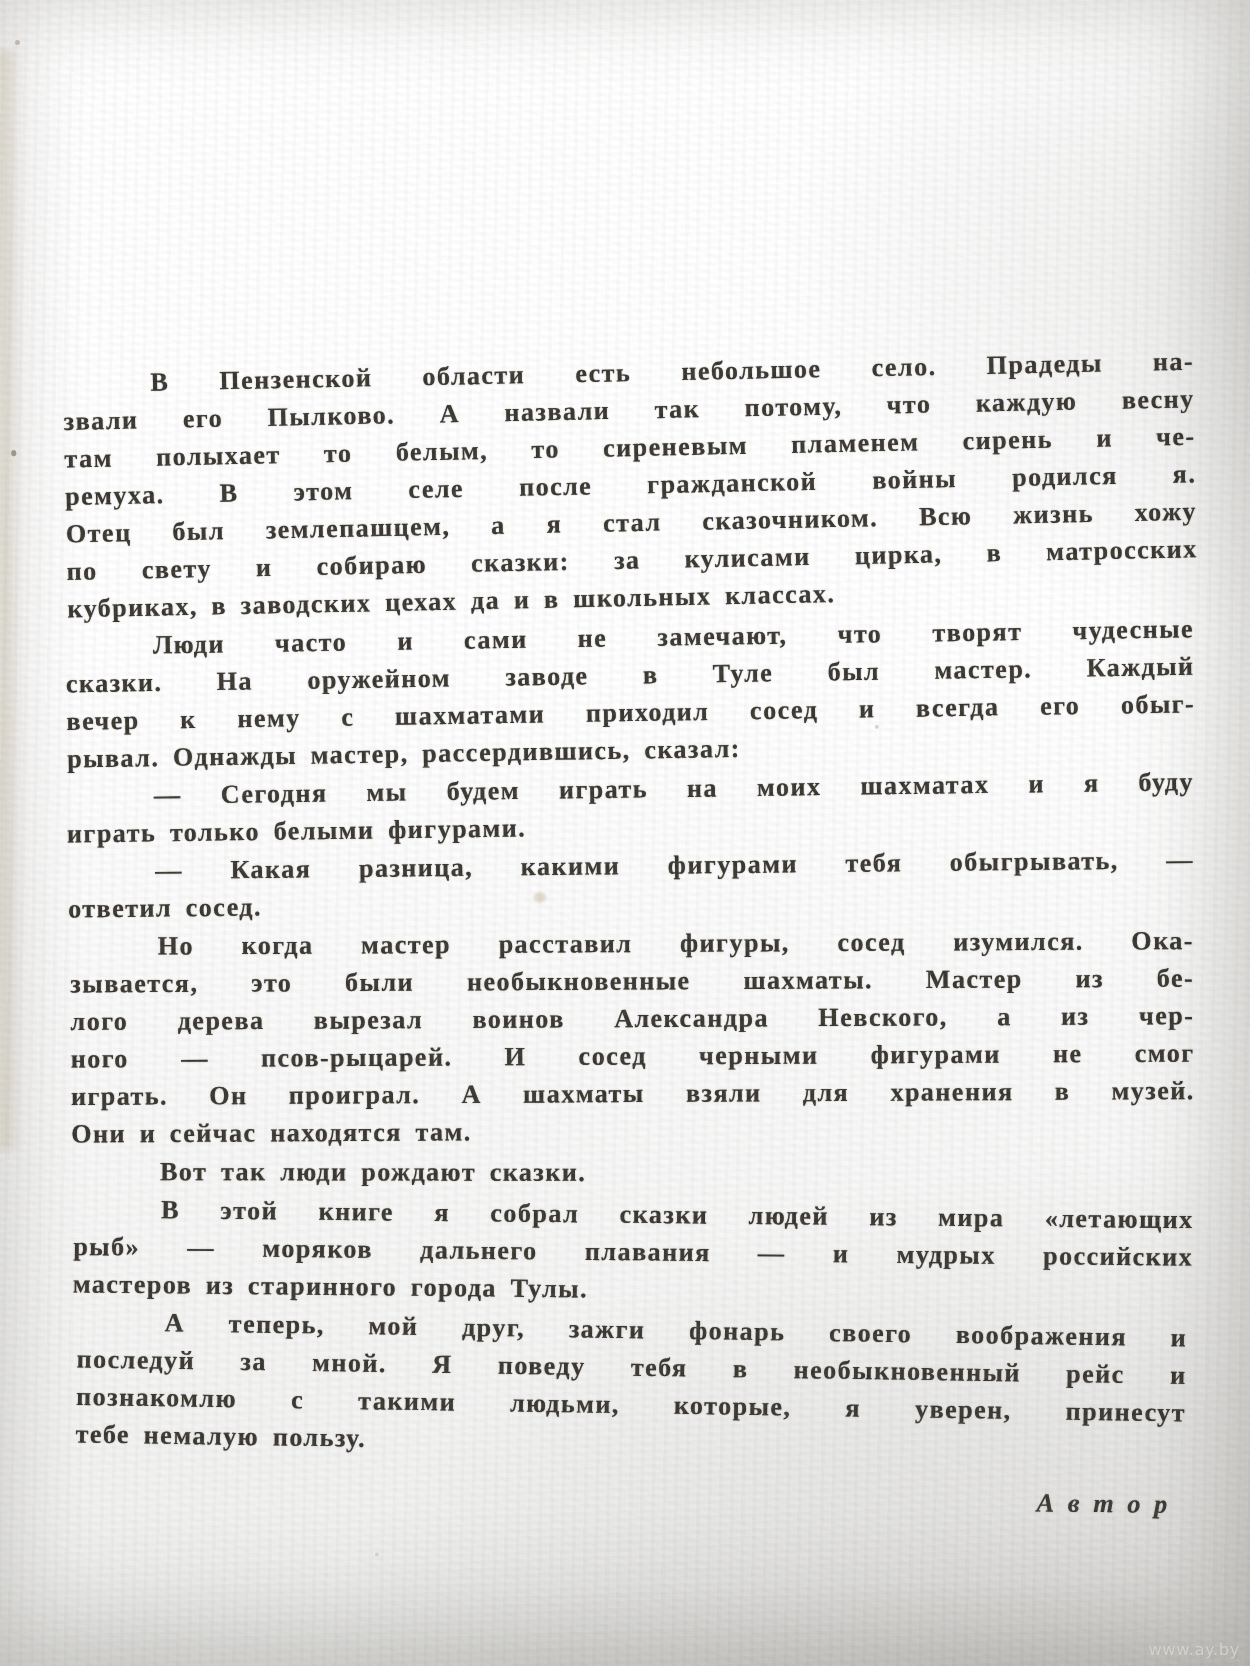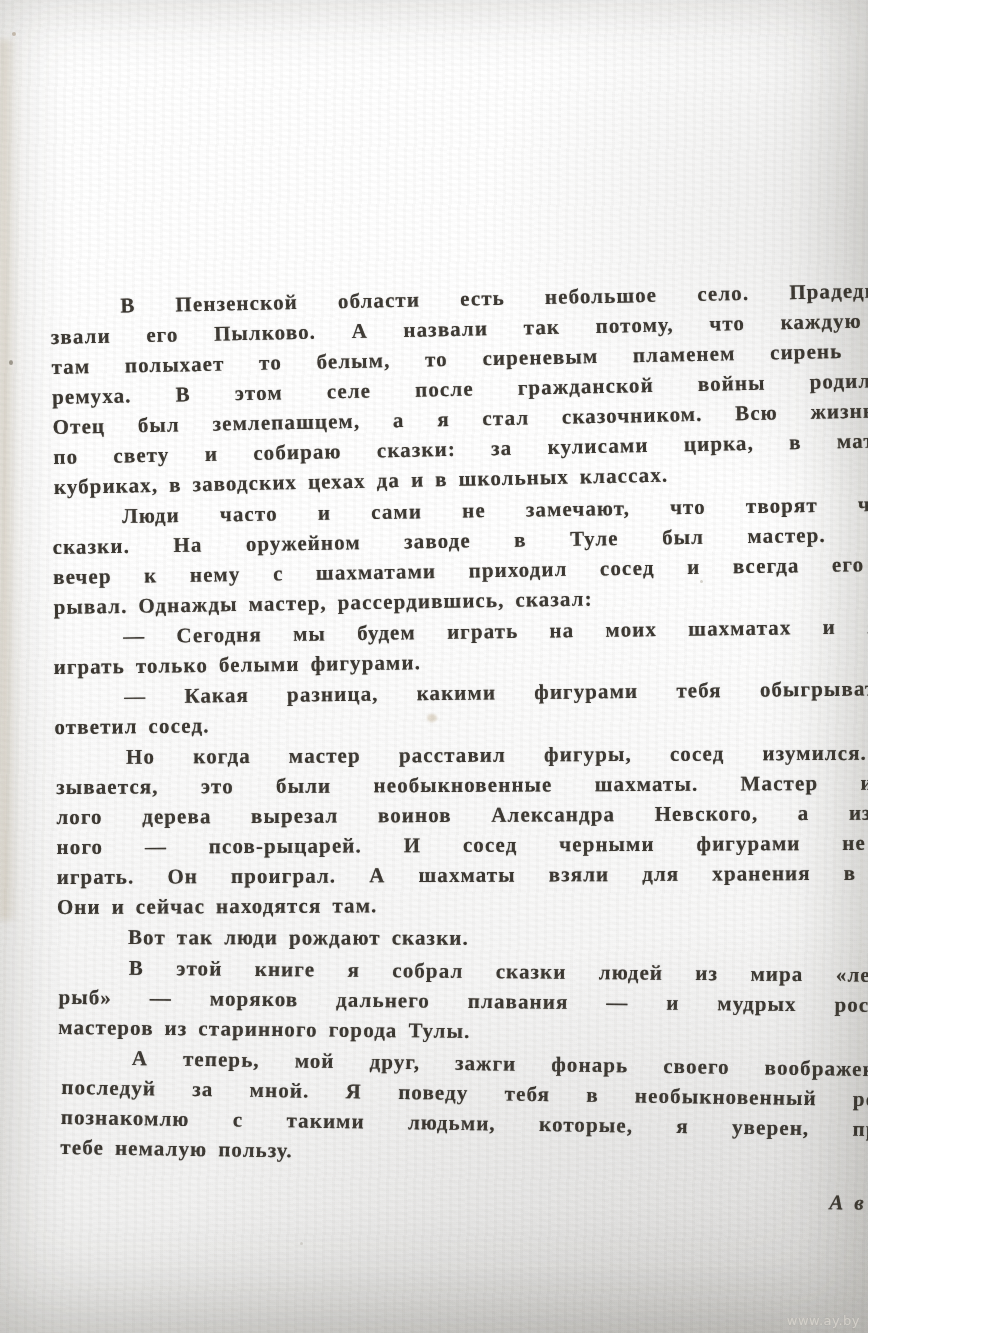--- a/index.html
+++ b/index.html
@@ -3,21 +3,21 @@
 <meta charset="utf-8">
 <style>
   html, body {
     margin: 0; padding: 0;
     width: 1000px; height: 1333px;
     overflow: hidden;
     font-family: "Liberation Serif", "DejaVu Serif", serif;
   }
   .page {
     position: relative;
-    width: 868px; height: 1333px;
+    width: 1000px; height: 1333px;
     background: linear-gradient(168deg, #c7c3bc 0%, #c5c1ba 40%, #beban 0), linear-gradient(168deg, #c7c3bc 0%, #c5c1ba 45%, #bdb9b1 78%, #b3afa7 100%);
     overflow: hidden;
   }
   .light {
     position: absolute; inset: 0; pointer-events: none;
     background:
       radial-gradient(900px 600px at 38% 24%, rgba(255,255,255,0.10), rgba(255,255,255,0) 70%),
       radial-gradient(1100px 800px at 94% 108%, rgba(55,50,42,0.17), rgba(55,50,42,0) 65%),
       radial-gradient(600px 420px at 104% 16%, rgba(60,56,48,0.10), rgba(60,56,48,0) 70%),
       linear-gradient(180deg, rgba(255,255,255,0.02) 0%, rgba(0,0,0,0) 40%, rgba(50,46,38,0.08) 100%);

